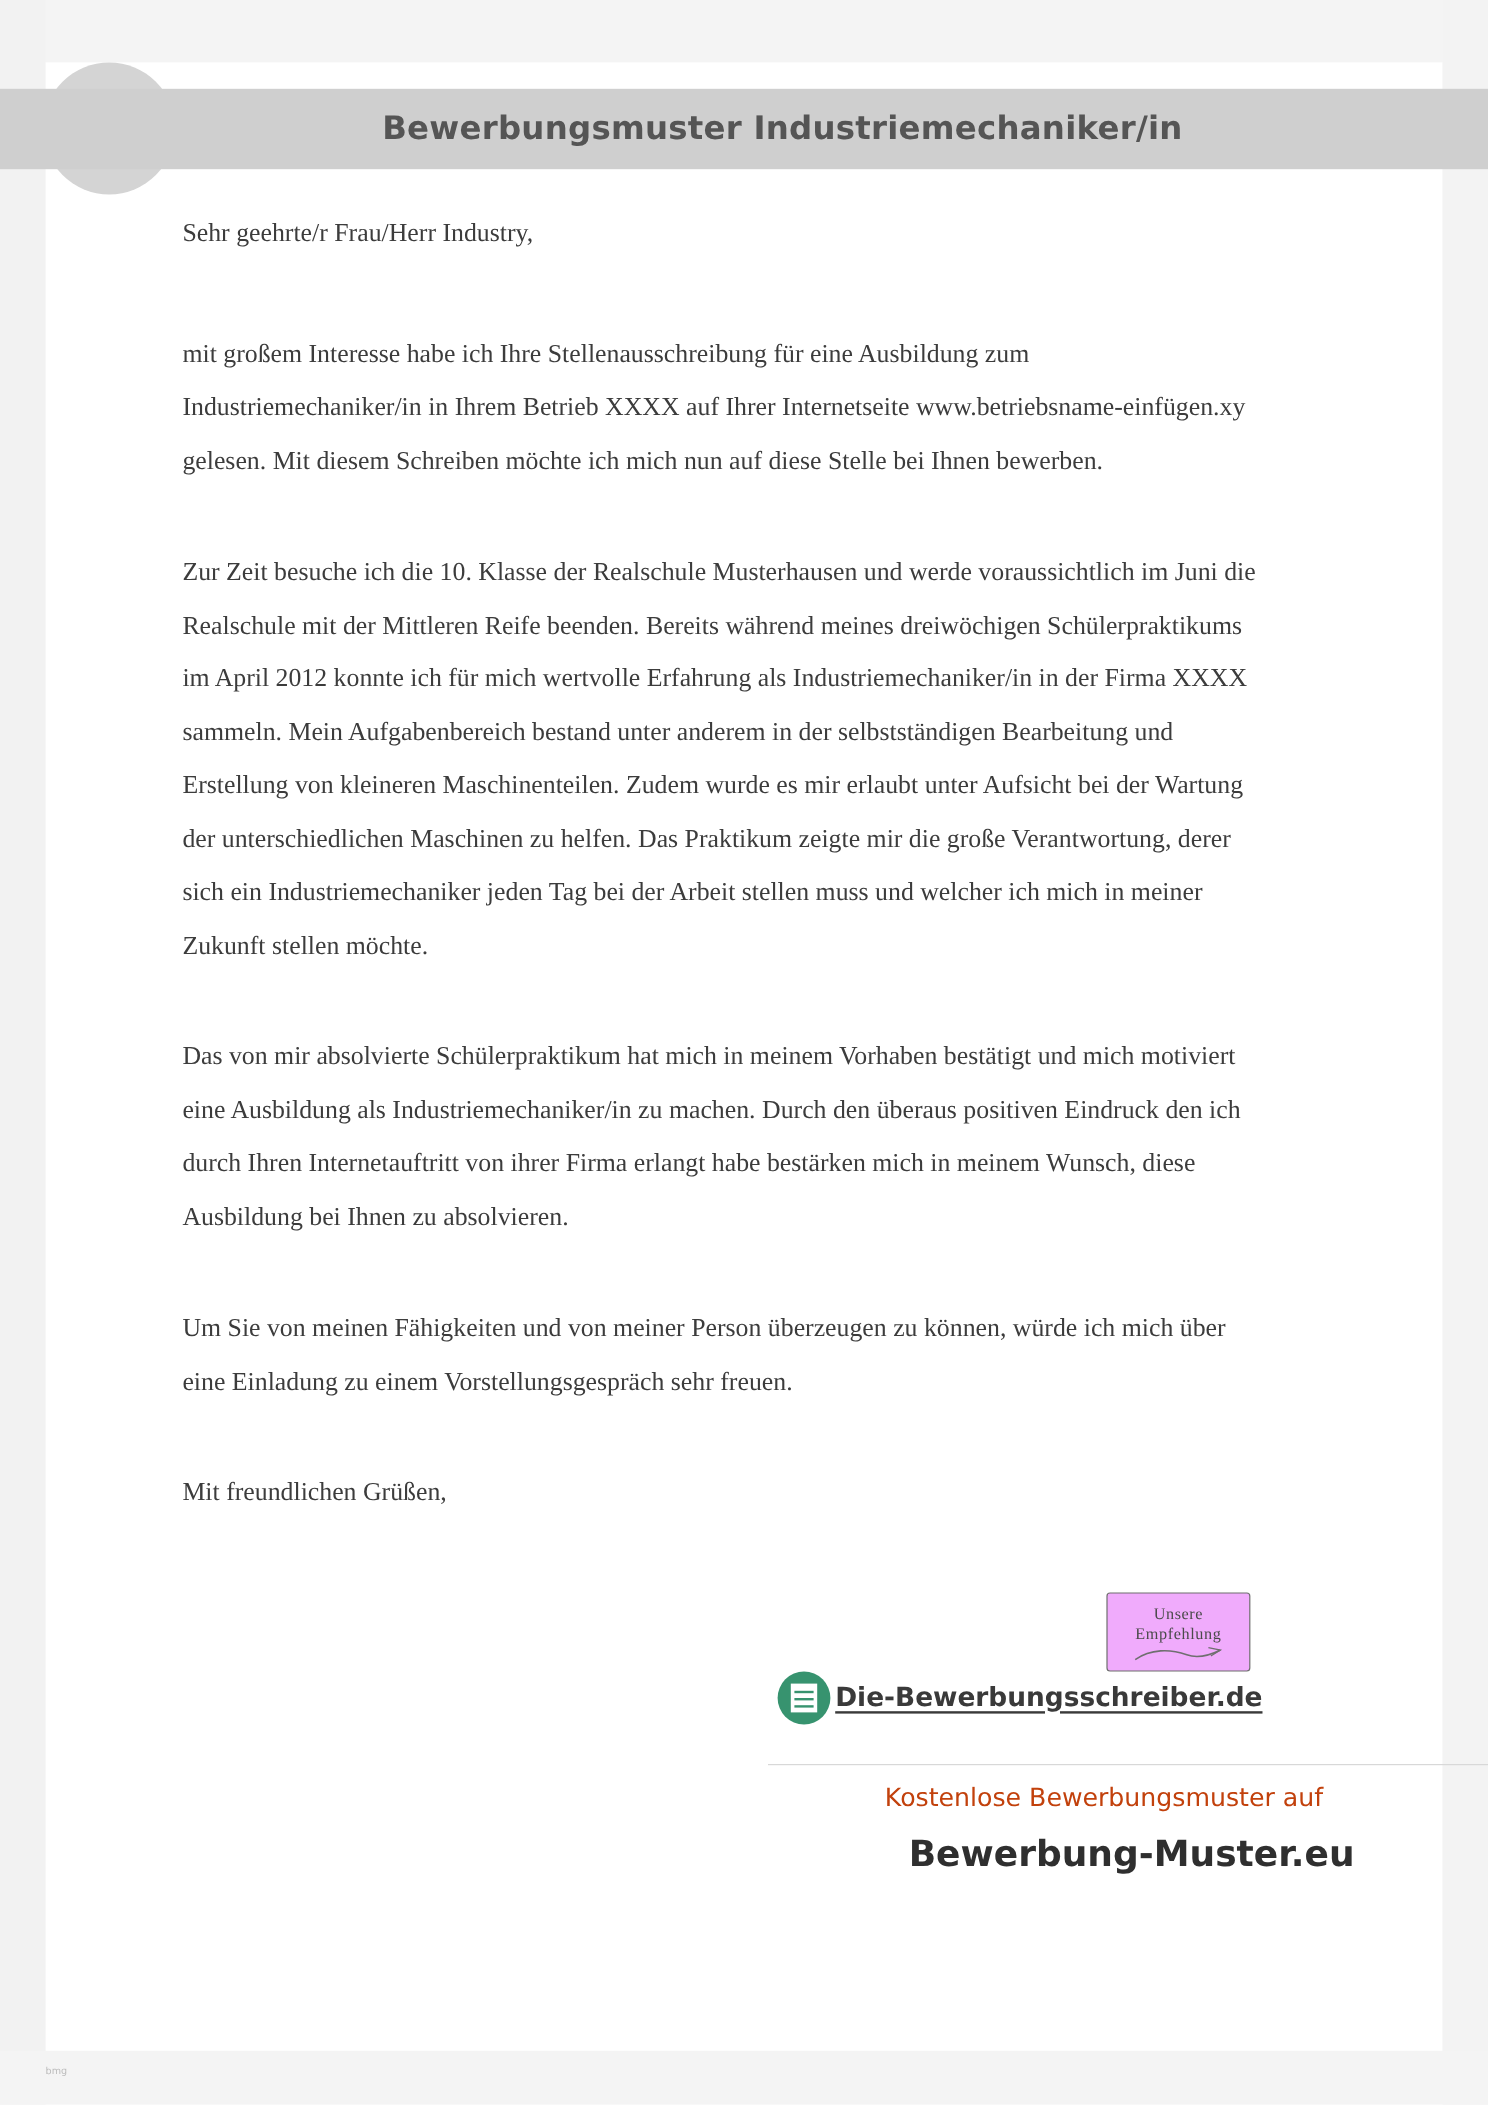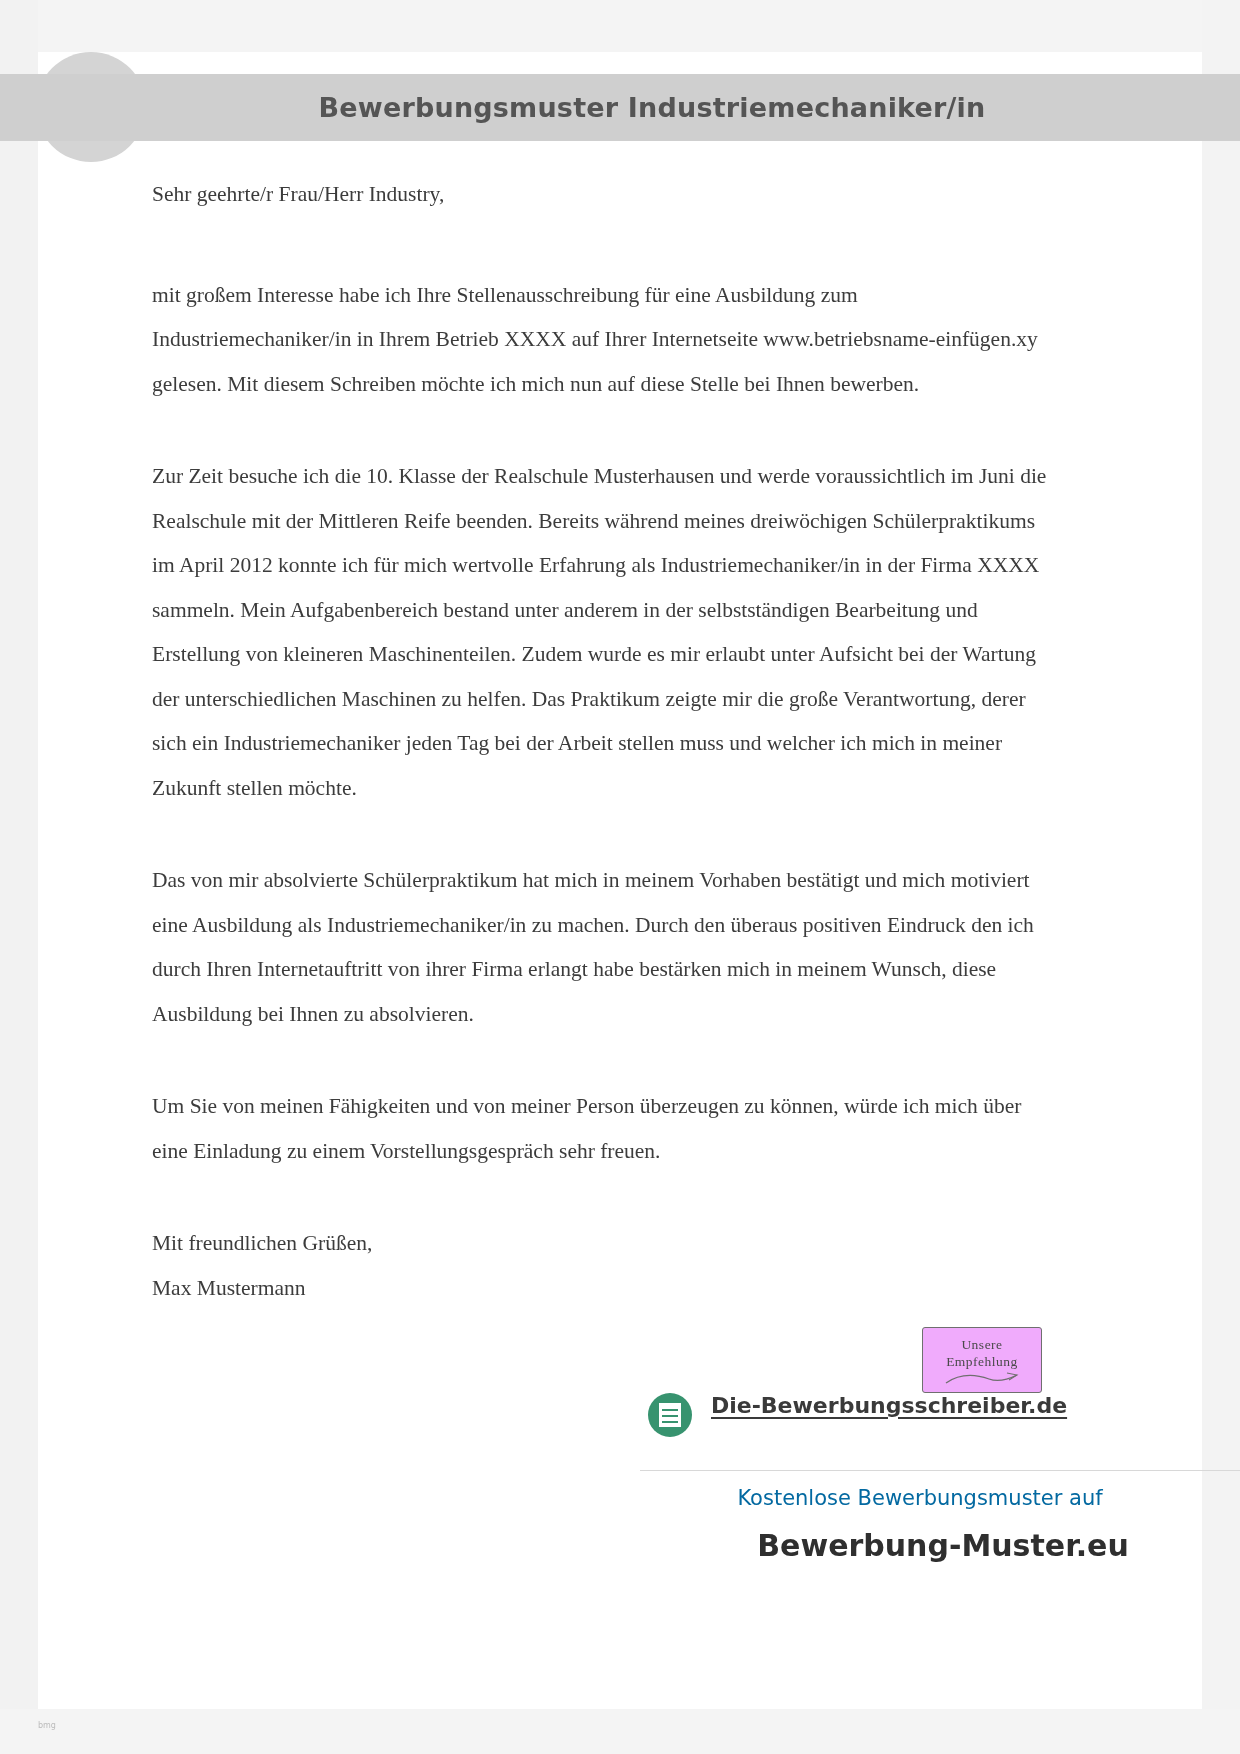--- a/index.html
+++ b/index.html
@@ -149,22 +149,22 @@
     width: 74px;
     height: 14px;
   }
 
   
   .brand {
     position: absolute;
     left: 648px;
     top: 1393px;
     display: flex;
-    align-items: flex-start;
-    gap: 19px;
+    align-items: center;
+    gap: 4px;
   }
   .brand-badge {
     width: 44px;
     height: 44px;
     border-radius: 50%;
     background: #37936f;
     display: flex;
     align-items: center;
     justify-content: center;
   }
@@ -204,21 +204,21 @@
     background: #d8d8d8;
   }
   .footer-sub {
     position: absolute;
     left: 640px;
     top: 1486px;
     width: 560px;
     text-align: center;
     font-family: "DejaVu Sans", sans-serif;
     font-size: 21px;
-    color: #0369a1;
+    color: #c2410c;
   }
   .footer-main {
     position: absolute;
     left: 663px;
     top: 1528px;
     width: 560px;
     text-align: center;
     font-family: "DejaVu Sans", sans-serif;
     font-size: 30px;
     font-weight: bold;
@@ -248,21 +248,20 @@
   <div class="header-title">Bewerbungsmuster Industriemechaniker/in</div>
 
   <div class="letter">
     <p class="salutation">Sehr geehrte/r Frau/Herr Industry,</p>
     <p class="para">mit großem Interesse habe ich Ihre Stellenausschreibung für eine Ausbildung zum Industriemechaniker/in in Ihrem Betrieb XXXX auf Ihrer Internetseite www.betriebsname-einfügen.xy gelesen. Mit diesem Schreiben möchte ich mich nun auf diese Stelle bei Ihnen bewerben.</p>
     <p class="para">Zur Zeit besuche ich die 10. Klasse der Realschule Musterhausen und werde voraussichtlich im Juni die Realschule mit der Mittleren Reife beenden. Bereits während meines dreiwöchigen Schülerpraktikums im April 2012 konnte ich für mich wertvolle Erfahrung als Industriemechaniker/in in der Firma XXXX sammeln. Mein Aufgabenbereich bestand unter anderem in der selbstständigen Bearbeitung und Erstellung von kleineren Maschinenteilen. Zudem wurde es mir erlaubt unter Aufsicht bei der Wartung der unterschiedlichen Maschinen zu helfen. Das Praktikum zeigte mir die große Verantwortung, derer sich ein Industriemechaniker jeden Tag bei der Arbeit stellen muss und welcher ich mich in meiner Zukunft stellen möchte.</p>
     <p class="para">Das von mir absolvierte Schülerpraktikum hat mich in meinem Vorhaben bestätigt und mich motiviert eine Ausbildung als Industriemechaniker/in zu machen. Durch den überaus positiven Eindruck den ich durch Ihren Internetauftritt von ihrer Firma erlangt habe bestärken mich in meinem Wunsch, diese Ausbildung bei Ihnen zu absolvieren.</p>
     <p class="para">Um Sie von meinen Fähigkeiten und von meiner Person überzeugen zu können, würde ich mich über eine Einladung zu einem Vorstellungsgespräch sehr freuen.</p>
     <div class="sign-off">
       <p class="line">Mit freundlichen Grüßen,</p>
-      <p class="line sign-name">Max Mustermann</p>
     </div>
   </div>
 
   <div class="stamp">
     <div class="stamp-text">
       <div>Unsere</div>
       <div>Empfehlung</div>
     </div>
     <svg class="stamp-swoosh" viewBox="0 0 74 14">
       <path d="M1 11 C 14 2, 30 2, 44 7 C 52 10, 60 9, 72 3" fill="none" stroke="#6f6f6f" stroke-width="1.3"></path>

